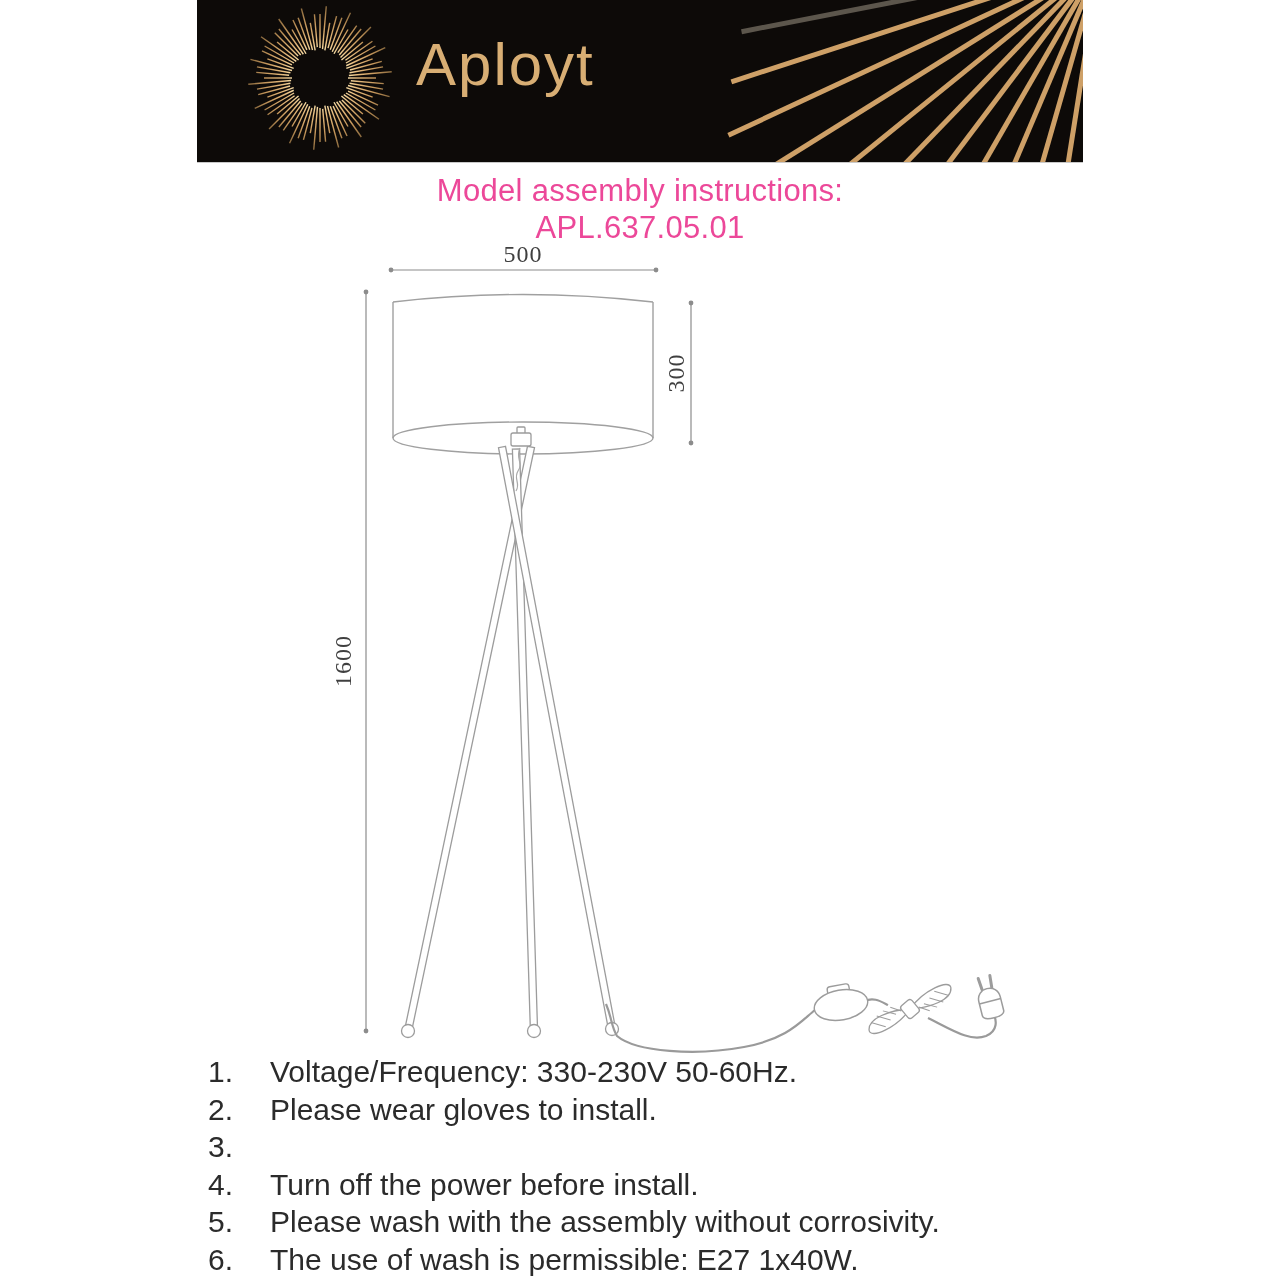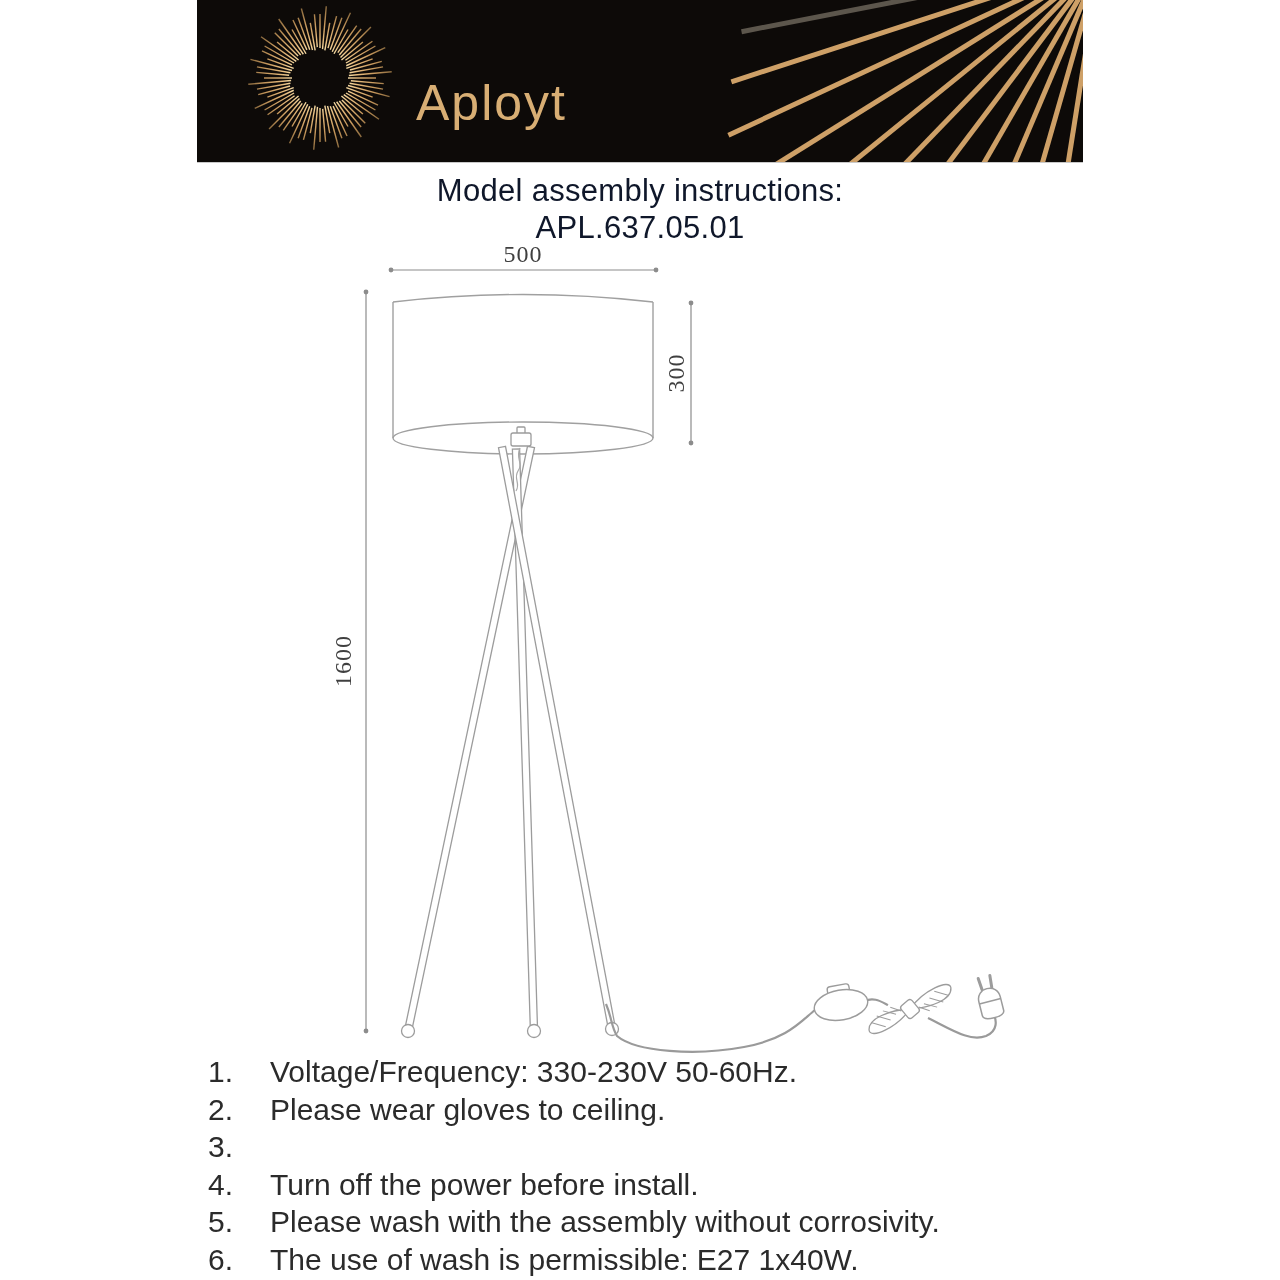--- a/index.html
+++ b/index.html
@@ -9,28 +9,27 @@
     background: #ffffff; overflow: hidden;
   }
   
   .banner {
     position: absolute; left: 197px; top: 0; width: 886px; height: 163px;
     background: #0d0a08; overflow: hidden; border-bottom: 1px solid #c9c9c9;
   }
   .banner svg { position: absolute; inset: 0; }
   .brand {
     position: absolute; left: 219px; top: 30px;
-    font-size: 50px; font-weight: 400; letter-spacing: 2px;
+    font-size: 60px; font-weight: 400; letter-spacing: 2px;
     color: #d8ae74;
-    margin-top: 44px;
   }
   
   .title-block {
     position: absolute; top: 172px; left: 0; width: 100%;
-    text-align: center; color: #0f172a;
+    text-align: center; color: #ec4899;
   }
   .title-line { font-size: 31px; line-height: 37px; font-weight: 500; letter-spacing: 0.3px; }
   
   .diagram { position: absolute; inset: 0; pointer-events: none; }
   .diagram text {
     font-family: "Liberation Serif", serif;
     font-size: 24px; fill: #3f3f3f; letter-spacing: 1px;
   }
   
   .instructions {
@@ -227,21 +226,21 @@
     </g>
   </svg>
 
   <ol class="instructions">
     <li>
       <span class="num">1.</span>
       <span class="txt">Voltage/Frequency: 330-230V 50-60Hz.</span>
     </li>
     <li>
       <span class="num">2.</span>
-      <span class="txt">Please wear gloves to ceiling.</span>
+      <span class="txt">Please wear gloves to install.</span>
     </li>
     <li>
       <span class="num">3.</span>
     </li>
     <li>
       <span class="num">4.</span>
       <span class="txt">Turn off the power before install.</span>
     </li>
     <li>
       <span class="num">5.</span>

